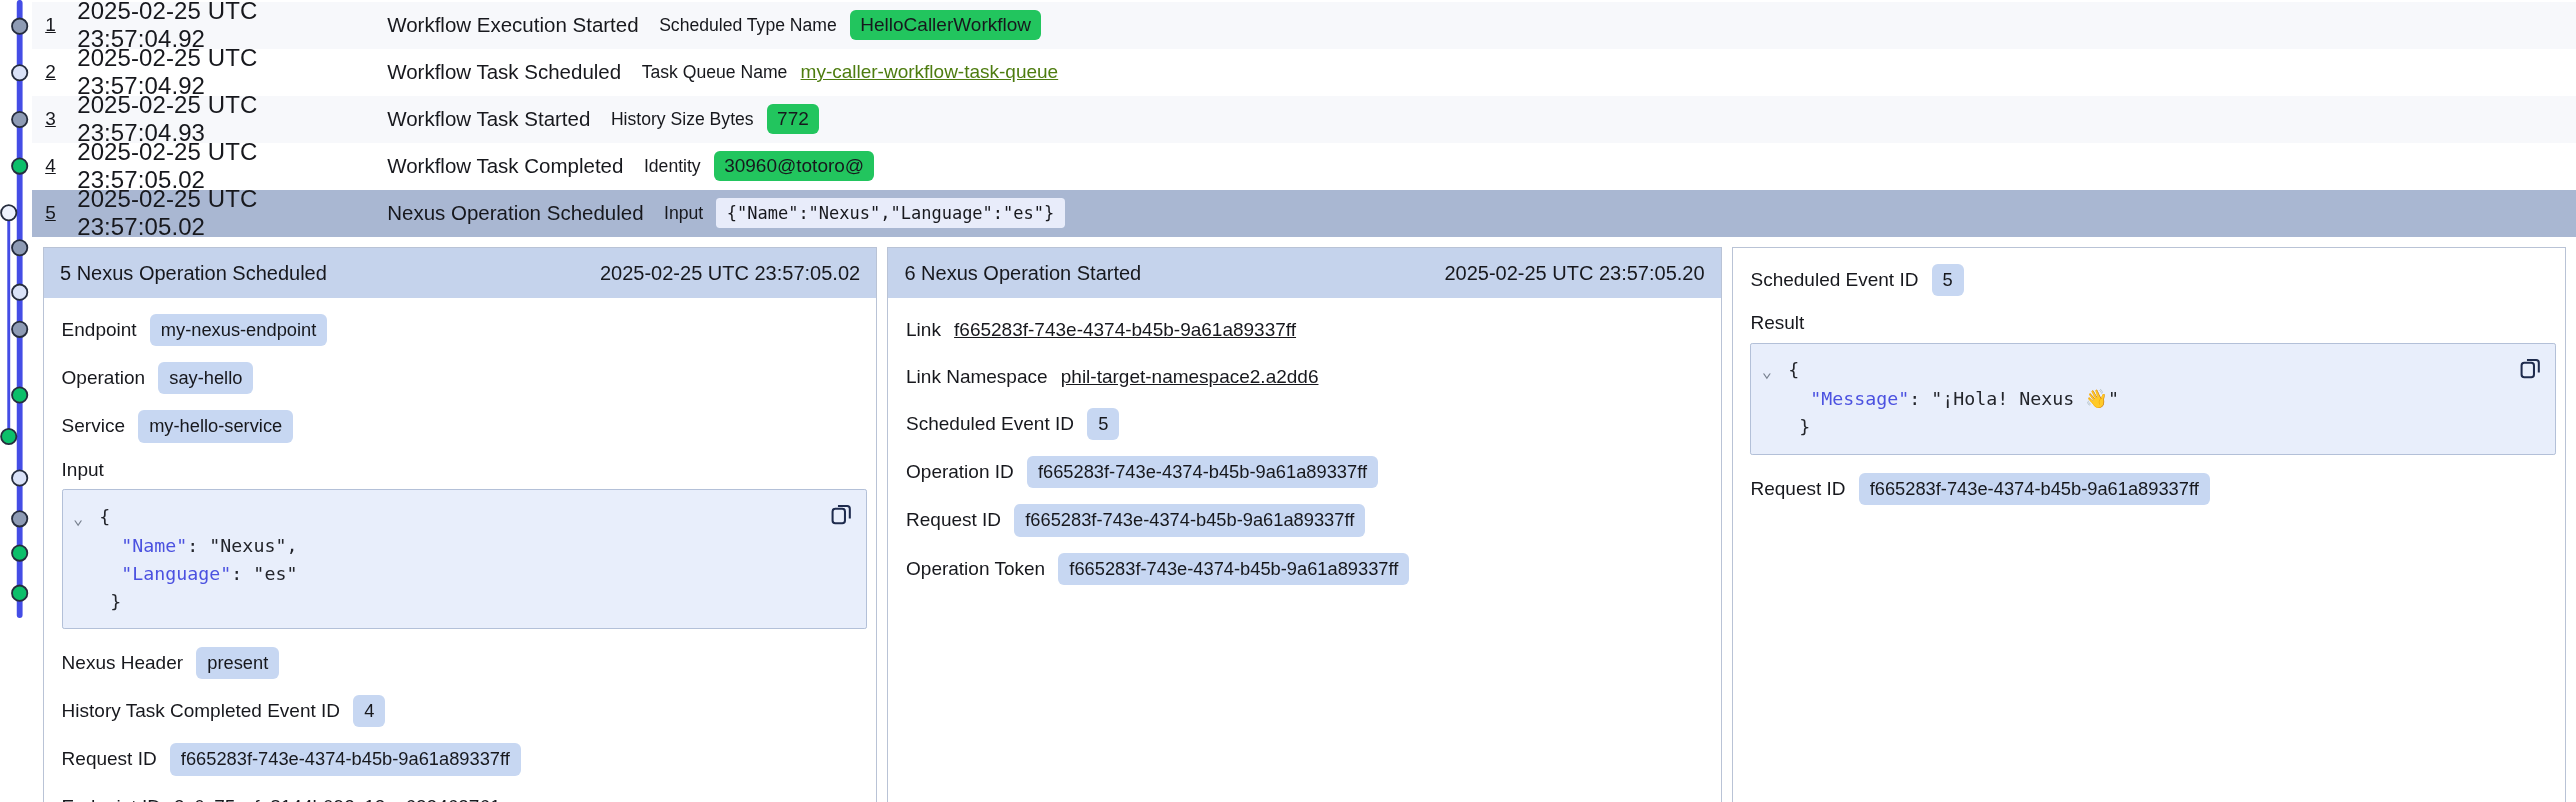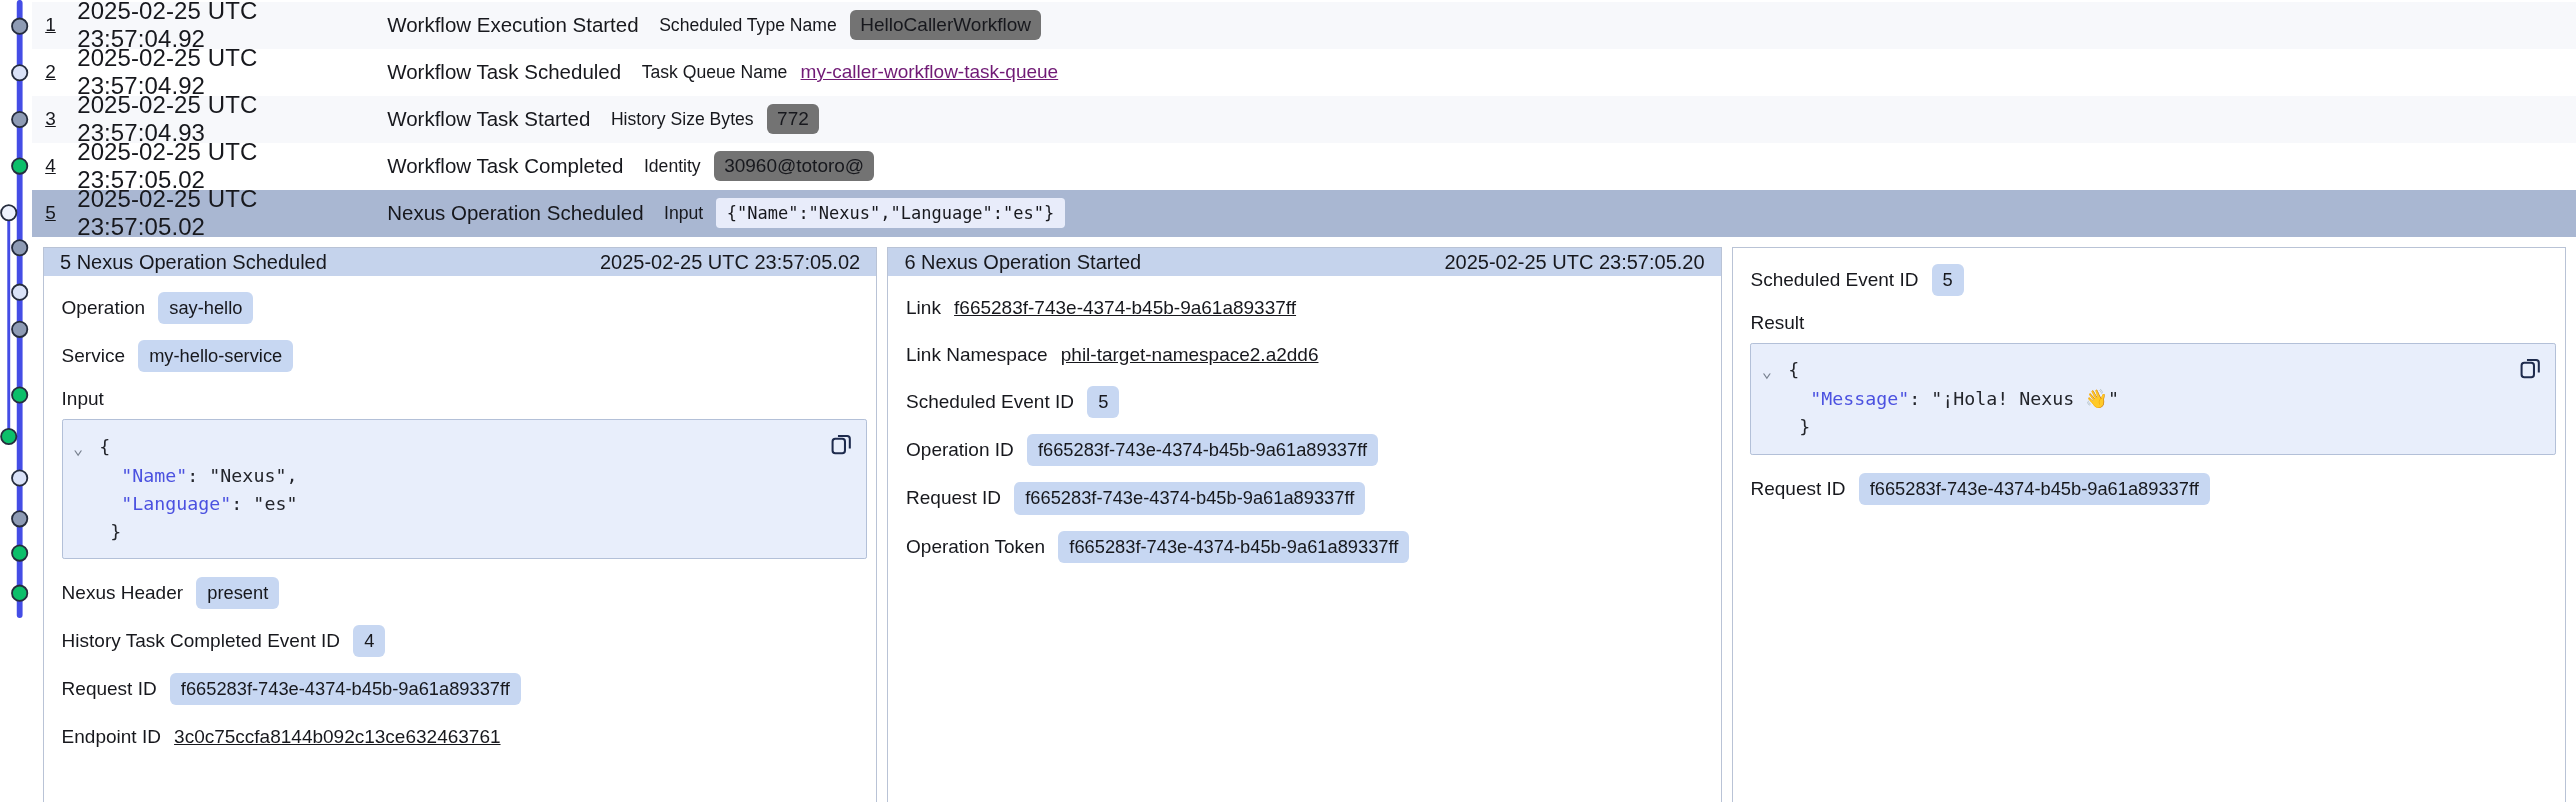--- a/index.html
+++ b/index.html
@@ -15,27 +15,27 @@
   .timeline{position:absolute;left:0;top:0;width:43px;height:803px;}
   
   .rows{position:absolute;left:32px;top:1.5px;right:0;}
   .event-row{height:47px;display:flex;align-items:center;background:#ffffff;cursor:pointer;}
   .event-row.alt{background:#f7f8fb;}
   .event-row.selected{background:#a9b7d2;}
   .row-num{width:32px;margin-left:13.2px;font-size:19px;color:#17181d;text-decoration:underline;cursor:pointer;}
   .row-time{width:310px;font-size:24px;letter-spacing:0.1px;}
   .row-name{font-size:20.5px;font-weight:400;margin-right:20.5px;white-space:nowrap;}
   .row-attr-label{font-size:17.6px;margin-right:13.2px;white-space:nowrap;}
-  .row-badge{background:#737373;border-radius:5.9px;padding:4.4px 10.3px;font-size:19px;white-space:nowrap;}
+  .row-badge{background:#22c55e;border-radius:5.9px;padding:4.4px 10.3px;font-size:19px;white-space:nowrap;}
   .event-row.selected .row-badge{background:#e8ecfa;border-radius:3.7px;font-family:"DejaVu Sans Mono",monospace;font-size:17px;padding:5.1px 10.3px;}
-  .row-link{font-size:19px;color:#701a75;text-decoration:underline;white-space:nowrap;}
+  .row-link{font-size:19px;color:#4d7c0f;text-decoration:underline;white-space:nowrap;}
   
   .panels{position:absolute;left:43px;top:247px;width:2523px;height:734px;display:flex;gap:10.3px;}
   .panel{flex:1;border:0.7px solid #b9c3d6;background:#ffffff;display:flex;flex-direction:column;min-width:0;}
-  .panel-header{flex:none;height:28px;background:#c5d3ec;display:flex;justify-content:space-between;align-items:center;padding:0 16px;font-size:20px;}
+  .panel-header{flex:none;height:50px;background:#c5d3ec;display:flex;justify-content:space-between;align-items:center;padding:0 16px;font-size:20px;}
   .panel-title{white-space:nowrap;}
   .panel-time{white-space:nowrap;}
   .panel-body{padding:0 8.8px 0 17.6px;}
   .field{display:flex;align-items:center;gap:13.2px;margin:16px 0;min-height:31px;}
   .f-label{font-size:19px;white-space:nowrap;}
   .badge-lg{background:#c7d7f2;border-radius:5.9px;padding:5.1px 11px;font-size:18.3px;white-space:nowrap;}
   .f-link{font-size:19px;color:#17181d;text-decoration:underline;white-space:nowrap;}
   .field-block{margin:16px 0 17.6px 0;}
   .codeblock{
     position:relative;margin:8.8px 0 0 0;
@@ -111,20 +111,24 @@
       </div>
     </div>
   <div class="panels" id="detail-panels">
       <section class="panel">
         <div class="panel-header">
           <span class="panel-title">5 Nexus Operation Scheduled</span>
           <span class="panel-time">2025-02-25 UTC 23:57:05.02</span>
         </div>
         <div class="panel-body">
           <div class="field">
+            <span class="f-label">Endpoint</span>
+            <span class="badge-lg">my-nexus-endpoint</span>
+          </div>
+          <div class="field">
             <span class="f-label">Operation</span>
             <span class="badge-lg">say-hello</span>
           </div>
           <div class="field">
             <span class="f-label">Service</span>
             <span class="badge-lg">my-hello-service</span>
           </div>
           <div class="field-block"><span class="f-label">Input</span><div class="codeblock"><div class="code-line gutterless"><span class="gutter">⌄</span><span class="code-plain">{</span></div><div class="code-line indent"><span class="code-plain">  </span><span class="code-key">"Name"</span><span class="code-plain">: "Nexus",</span></div><div class="code-line indent"><span class="code-plain">  </span><span class="code-key">"Language"</span><span class="code-plain">: "es"</span></div><div class="code-line indent"><span class="code-plain"> }</span></div><button class="copy-btn"><svg viewBox="0 0 24 26" width="26.4" height="28" fill="none" stroke="#1e2b4d" stroke-width="1.9">
                   <path d="M9 6.5 h8.5 a2.5 2.5 0 0 1 2.5 2.5 v9"></path>
                   <rect x="4" y="9" width="11.5" height="13.5" rx="2.5"></rect>

